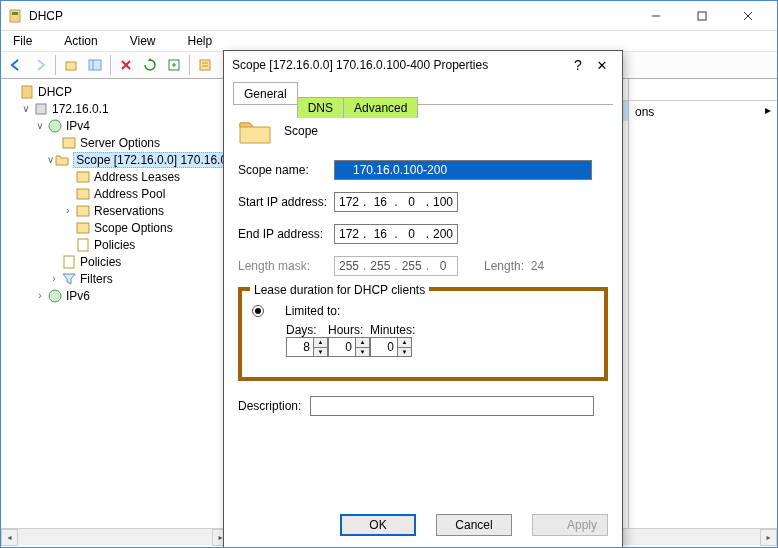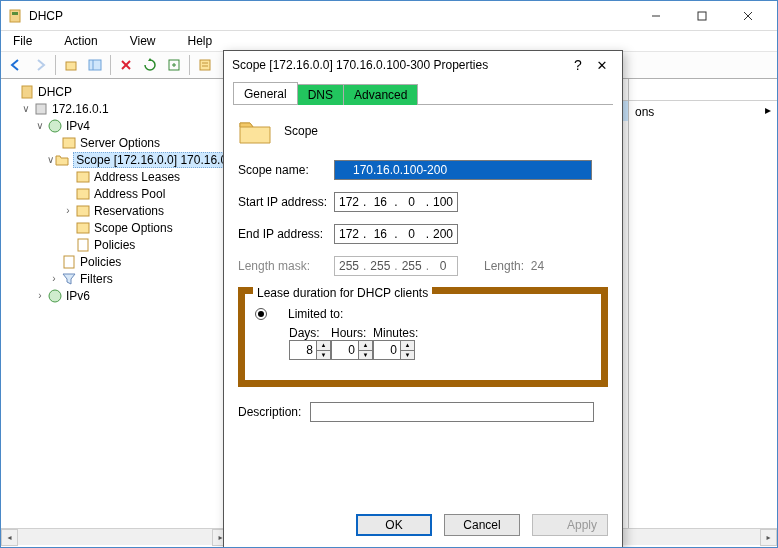--- a/index.html
+++ b/index.html
@@ -32,48 +32,48 @@
   .sbtn { width:17px; height:17px; background:#f0f0f0; border:1px solid #cdcdcd; display:flex; align-items:center; justify-content:center; font-size:8px; color:#555; }
   .strack { flex:1; background:#f0f0f0; }
 
   
   .dialog { position:absolute; left:222px; top:49px; width:400px; height:498px; background:#fff; border:1px solid #555; box-shadow:3px 3px 10px rgba(0,0,0,.25); }
   .dlg-title { height:28px; display:flex; align-items:center; padding:0 8px; }
   .dlg-title .t { flex:1; font-size:12px; }
   .dlg-help { width:24px; text-align:center; font-size:14px; }
   .dlg-close { width:24px; text-align:center; font-size:13px; }
   .tabs { display:flex; align-items:flex-end; margin:4px 9px 0 9px; border-bottom:1px solid #aeaeae; height:22px; }
-  .tab { padding:3px 10px 3px 10px; border:1px solid #aeaeae; border-bottom:none; margin-right:-1px; background:#22c55e; position:relative; top:1px; font-size:12px; }
+  .tab { padding:3px 10px 3px 10px; border:1px solid #aeaeae; border-bottom:none; margin-right:-1px; background:#bef264; position:relative; top:14px; font-size:12px; }
   .tab.active { background:#fff; top:0; padding-top:4px; z-index:2; }
   .dlg-body { padding:10px 14px 6px 14px; }
   .scope-header { display:flex; align-items:center; gap:12px; margin:2px 0 14px 0; }
   .folder-big { width:34px; height:28px; }
   .form-row { display:flex; align-items:center; margin-bottom:10px; height:22px; }
   .form-row label { width:96px; }
   .form-row.disabled { color:#888; }
   .tinput { border:1px solid #7a7a7a; height:20px; padding:1px 18px; font:inherit; }
   .tinput.sel { background:#0a64c2; color:#fff; }
   .ipbox { border:1px solid #7a7a7a; height:20px; width:124px; display:flex; align-items:center; font-family:inherit; }
   .ipbox.disabled { color:#888; border-color:#b8b8b8; }
   .ipseg { width:28px; text-align:center; border:none; font:inherit; height:18px; outline:none; background:transparent; }
   .ipdot { width:4px; text-align:center; }
   .len-lbl { margin-left:26px; color:#777; }
-  .fieldset { border:7px solid #a16207; margin-top:4px; padding:8px 10px 12px 10px; position:relative; }
+  .fieldset { border:4px solid #a16207; margin-top:4px; padding:8px 10px 12px 10px; position:relative; }
   .fieldset-legend { position:absolute; top:-8px; left:8px; background:#fff; padding:0 4px; font-size:12px; }
   .radio-row { display:flex; align-items:center; gap:21px; margin:5px 0; }
   .radio { width:12px; height:12px; border:1px solid #555; border-radius:50%; display:inline-flex; align-items:center; justify-content:center; }
   .radio .dot { width:6px; height:6px; background:#000; border-radius:50%; }
   .spin-group { display:flex; margin:2px 0 8px 34px; }
   .spin-col { display:flex; flex-direction:column; }
   .spinner { display:flex; border:1px solid #7a7a7a; height:20px; width:42px; }
   .spinner input { width:26px; border:none; text-align:right; padding-right:3px; font:inherit; outline:none; }
   .spin-btns { display:flex; flex-direction:column; width:14px; }
   .spin-btn { flex:1; border-left:1px solid #7a7a7a; background:#efefef; font-size:6px; display:flex; align-items:center; justify-content:center; }
   .spin-btn:first-child { border-bottom:1px solid #7a7a7a; }
-  .dlg-buttons { position:absolute; bottom:11px; right:14px; display:flex; gap:12px; }
+  .dlg-buttons { position:absolute; bottom:11px; right:14px; display:flex; gap:20px; }
   .btn { width:76px; height:22px; border:1px solid #8a8a8a; background:#e9e9e9; font:inherit; display:flex; align-items:center; justify-content:center; }
   .btn.default { border:2px solid #0a64c2; background:#e9e9e9; }
   .btn.disabled { color:#999; border-color:#bcbcbc;padding-left:24px; }
   svg { display:block; }
 </style>
 </head>
 <body>
 
 <div class="window">
 
@@ -314,21 +314,21 @@
     </div>
     <div class="scrollbar-h right">
       <div class="sbtn">◂</div>
       <div class="strack"></div>
       <div class="sbtn">▸</div>
     </div>
   </div>
 
   <div class="dialog">
     <div class="dlg-title">
-      <span class="t">Scope [172.16.0.0] 170.16.0.100-300 Properties</span>
+      <span class="t">Scope [172.16.0.0] 170.16.0.100-400 Properties</span>
       <span class="dlg-help">?</span>
       <span class="dlg-close">✕</span>
     </div>
     <div class="tabs">
       <div class="tab active">General</div>
       <div class="tab">DNS</div>
       <div class="tab">Advanced</div>
     </div>
     <div class="dlg-body">
       <div class="scope-header">

